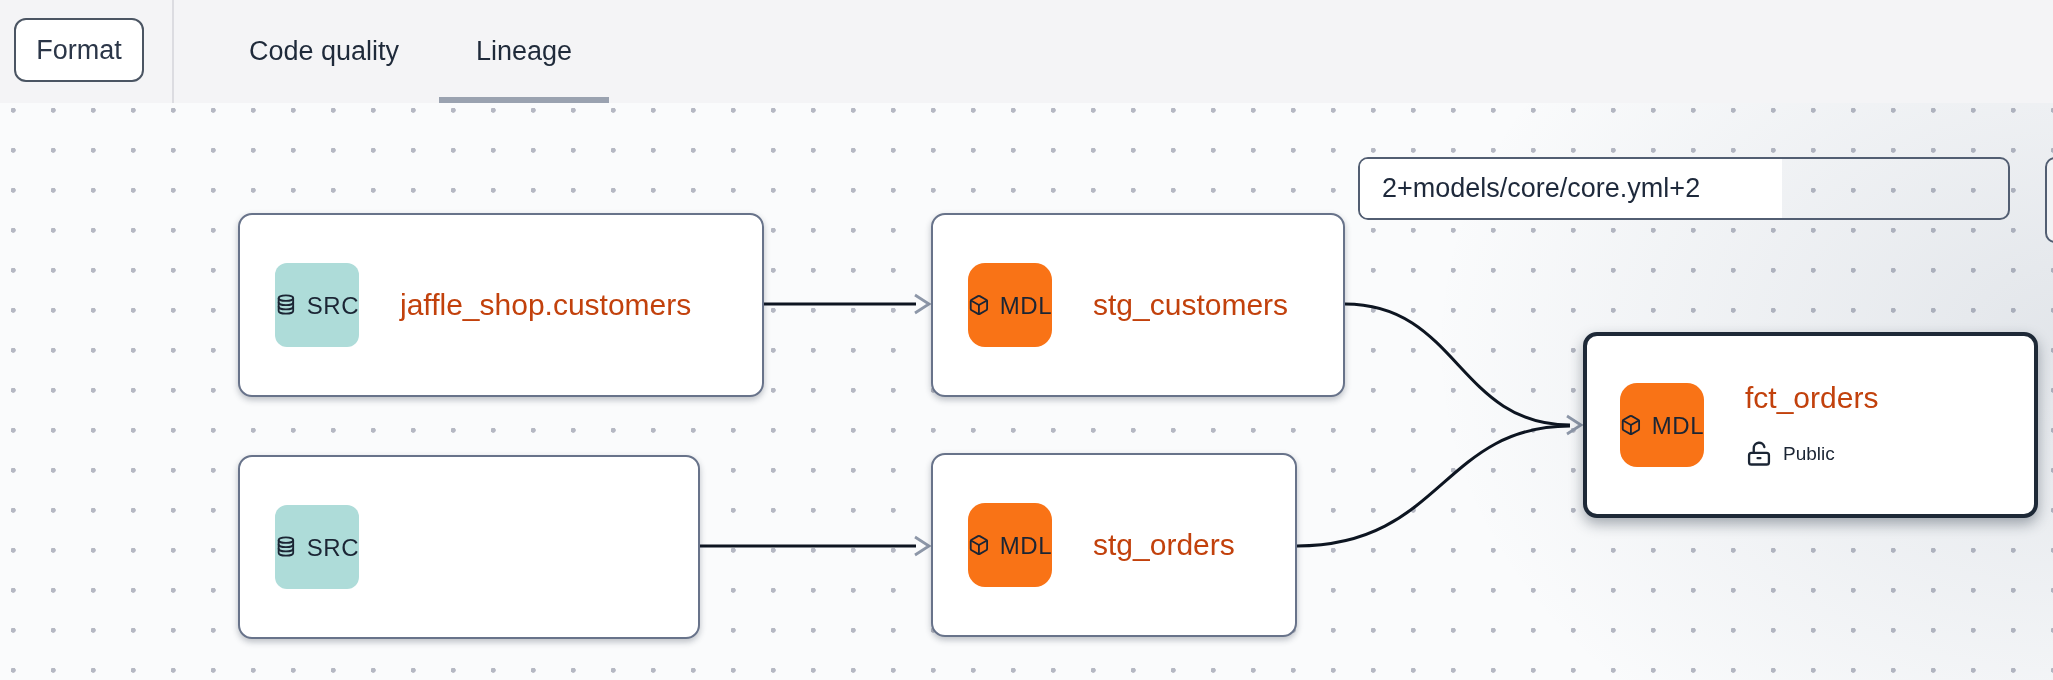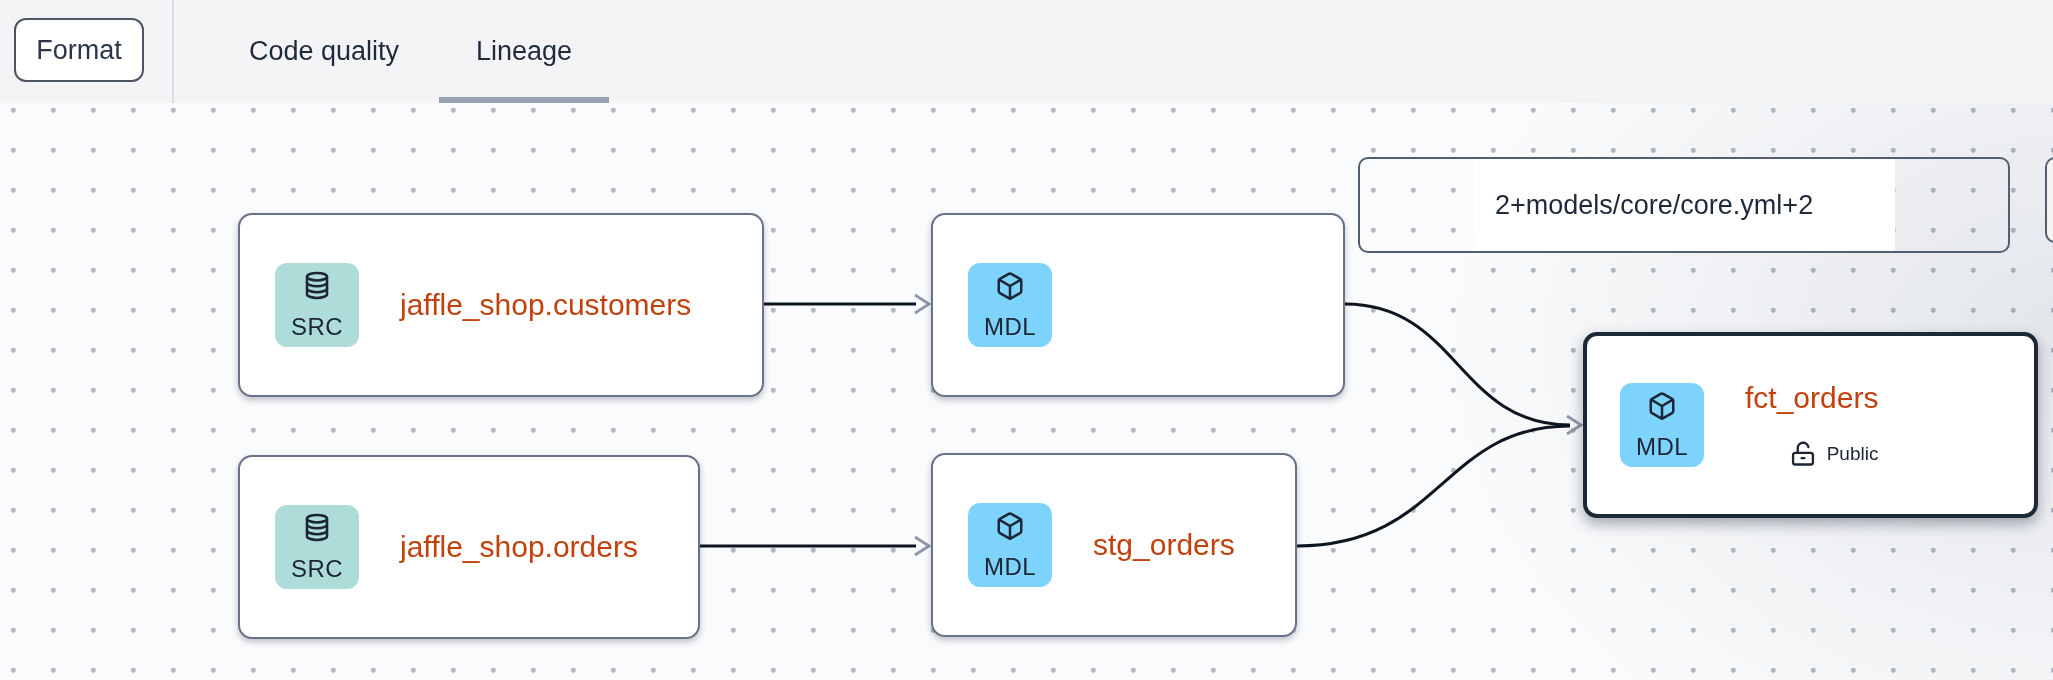--- a/index.html
+++ b/index.html
@@ -49,33 +49,33 @@
     border:4px solid #1e2937;padding-left:33px;
     box-shadow:0 6px 14px rgba(30,41,59,0.38);
   }
   #n-src-customers{left:238px;top:110px;width:526px;height:184px;}
   #n-mdl-stg-customers{left:931px;top:110px;width:414px;height:184px;}
   #n-src-orders{left:238px;top:352px;width:462px;height:184px;}
   #n-mdl-stg-orders{left:931px;top:350px;width:366px;height:184px;}
   #n-mdl-fct-orders{left:1583px;top:229px;width:455px;height:186px;}
   .tile{
     width:84px;height:84px;border-radius:12px;flex:none;
-    display:flex;flex-direction:column;align-items:center;justify-content:center;gap:10px;
+    display:flex;flex-direction:row;align-items:center;justify-content:center;gap:10px;
   }
   .tile-src{background:#aedcd9;}
-  .tile-mdl{background:#7dd3fc;}
+  .tile-mdl{background:#f97316;border-radius:17px;}
   .tile svg{display:block;}
   .tile-label{font-size:24px;font-weight:500;letter-spacing:.5px;color:#1b2534;margin-top:1px;}
   .node-title{font-size:30px;color:#c2410c;white-space:nowrap;}
-  .node-text{display:flex;flex-direction:column;gap:24px;align-items:flex-end;}
+  .node-text{display:flex;flex-direction:column;gap:24px;}
   .access-row{display:flex;align-items:center;gap:10px;font-size:19px;color:#1b2534;}
   
   .selector{
-    position:absolute;left:1358px;top:54px;width:652px;height:96px;z-index:3;
-    border:2px solid #525e72;border-radius:10px;display:flex;overflow:hidden;box-sizing:border-box;justify-content:center;
+    position:absolute;left:1358px;top:54px;width:652px;height:63px;z-index:3;
+    border:2px solid #525e72;border-radius:10px;display:flex;overflow:hidden;box-sizing:border-box;
   }
   .selector-input{
     width:422px;border:none;outline:none;background:#ffffff;
     font-size:27px;color:#1e293b;padding:0 22px;font-family:inherit;box-sizing:border-box;
   }
   .update-btn{
     flex:1;border:none;border-left:2px solid #525e72;background:rgba(236,238,240,0.82);
     font-size:27px;color:#3a4657;font-family:inherit;cursor:pointer;
   }
   .sliver{
@@ -121,33 +121,33 @@
 
   <div class="node" id="n-mdl-stg-customers">
     <div class="tile tile-mdl">
       <svg width="30" height="32" viewBox="0 0 24 24" fill="none" stroke="#1b2534" stroke-width="2" stroke-linecap="round" stroke-linejoin="round">
         <path d="M21 16V8a2 2 0 0 0-1-1.73l-7-4a2 2 0 0 0-2 0l-7 4A2 2 0 0 0 3 8v8a2 2 0 0 0 1 1.73l7 4a2 2 0 0 0 2 0l7-4A2 2 0 0 0 21 16z"></path>
         <polyline points="3.27 6.96 12 12.01 20.73 6.96"></polyline>
         <line x1="12" y1="22.08" x2="12" y2="12"></line>
       </svg>
       <span class="tile-label">MDL</span>
     </div>
+    <div class="node-title">stg_customers</div>
   </div>
 
   <div class="node" id="n-src-orders">
     <div class="tile tile-src">
       <svg width="30" height="32" viewBox="0 0 24 24" fill="none" stroke="#1b2534" stroke-width="2" stroke-linecap="round" stroke-linejoin="round">
         <ellipse cx="12" cy="4.5" rx="8" ry="3"></ellipse>
         <path d="M4 4.5 V18.5 c0 1.66 3.58 3 8 3 s8 -1.34 8 -3 V4.5"></path>
         <path d="M4 9.2 c0 1.66 3.58 3 8 3 s8 -1.34 8 -3"></path>
         <path d="M4 13.9 c0 1.66 3.58 3 8 3 s8 -1.34 8 -3"></path>
       </svg>
       <span class="tile-label">SRC</span>
     </div>
-    <div class="node-title">jaffle_shop.orders</div>
   </div>
 
   <div class="node" id="n-mdl-stg-orders">
     <div class="tile tile-mdl">
       <svg width="30" height="32" viewBox="0 0 24 24" fill="none" stroke="#1b2534" stroke-width="2" stroke-linecap="round" stroke-linejoin="round">
         <path d="M21 16V8a2 2 0 0 0-1-1.73l-7-4a2 2 0 0 0-2 0l-7 4A2 2 0 0 0 3 8v8a2 2 0 0 0 1 1.73l7 4a2 2 0 0 0 2 0l7-4A2 2 0 0 0 21 16z"></path>
         <polyline points="3.27 6.96 12 12.01 20.73 6.96"></polyline>
         <line x1="12" y1="22.08" x2="12" y2="12"></line>
       </svg>
       <span class="tile-label">MDL</span>

